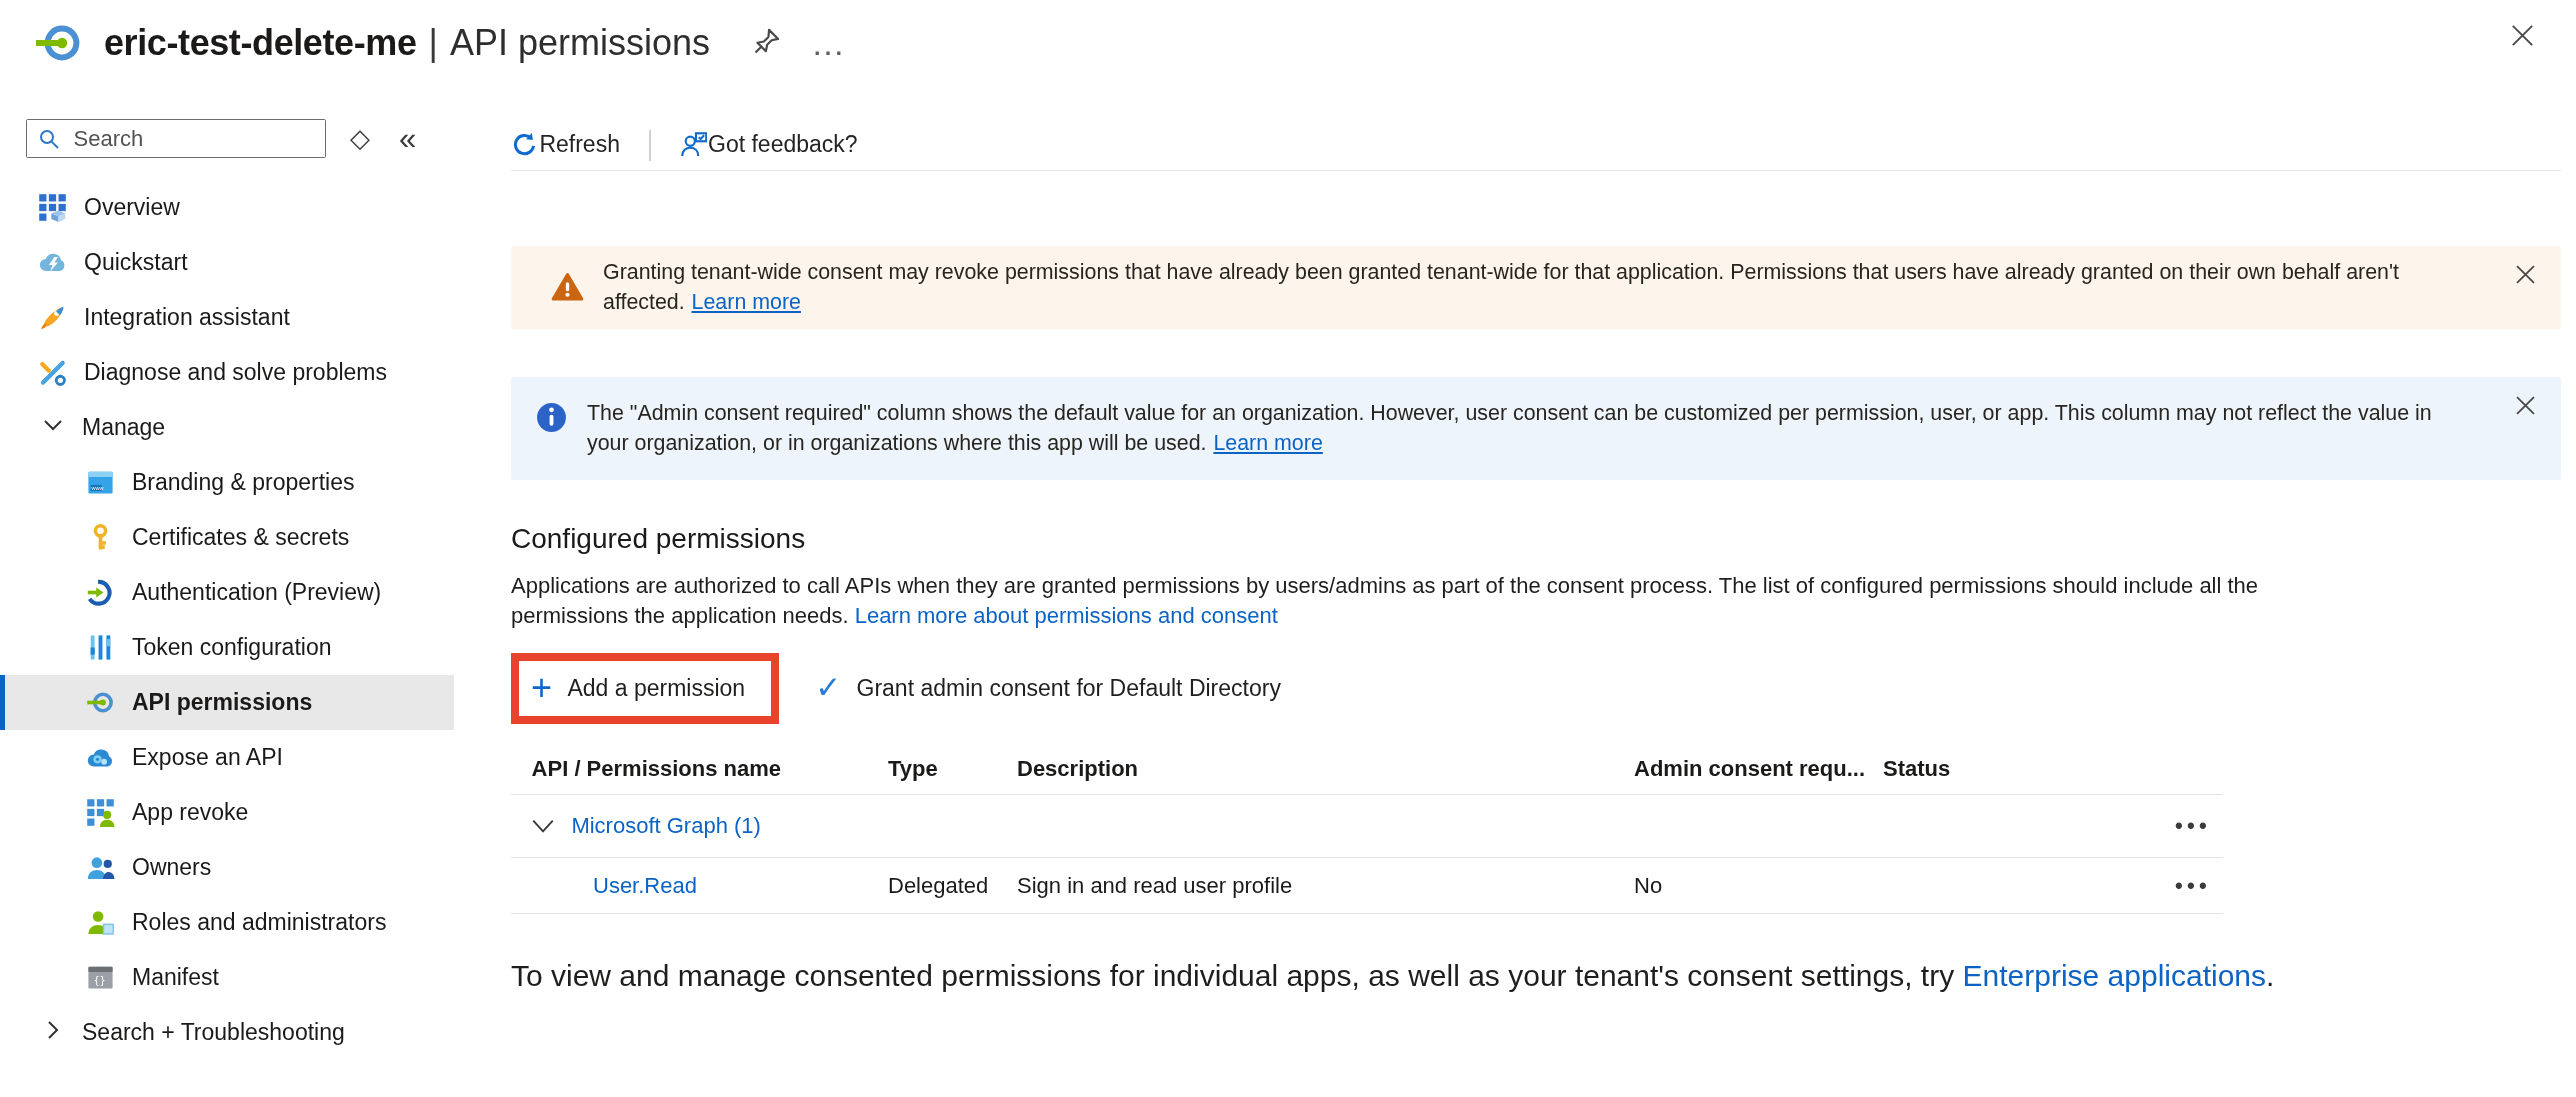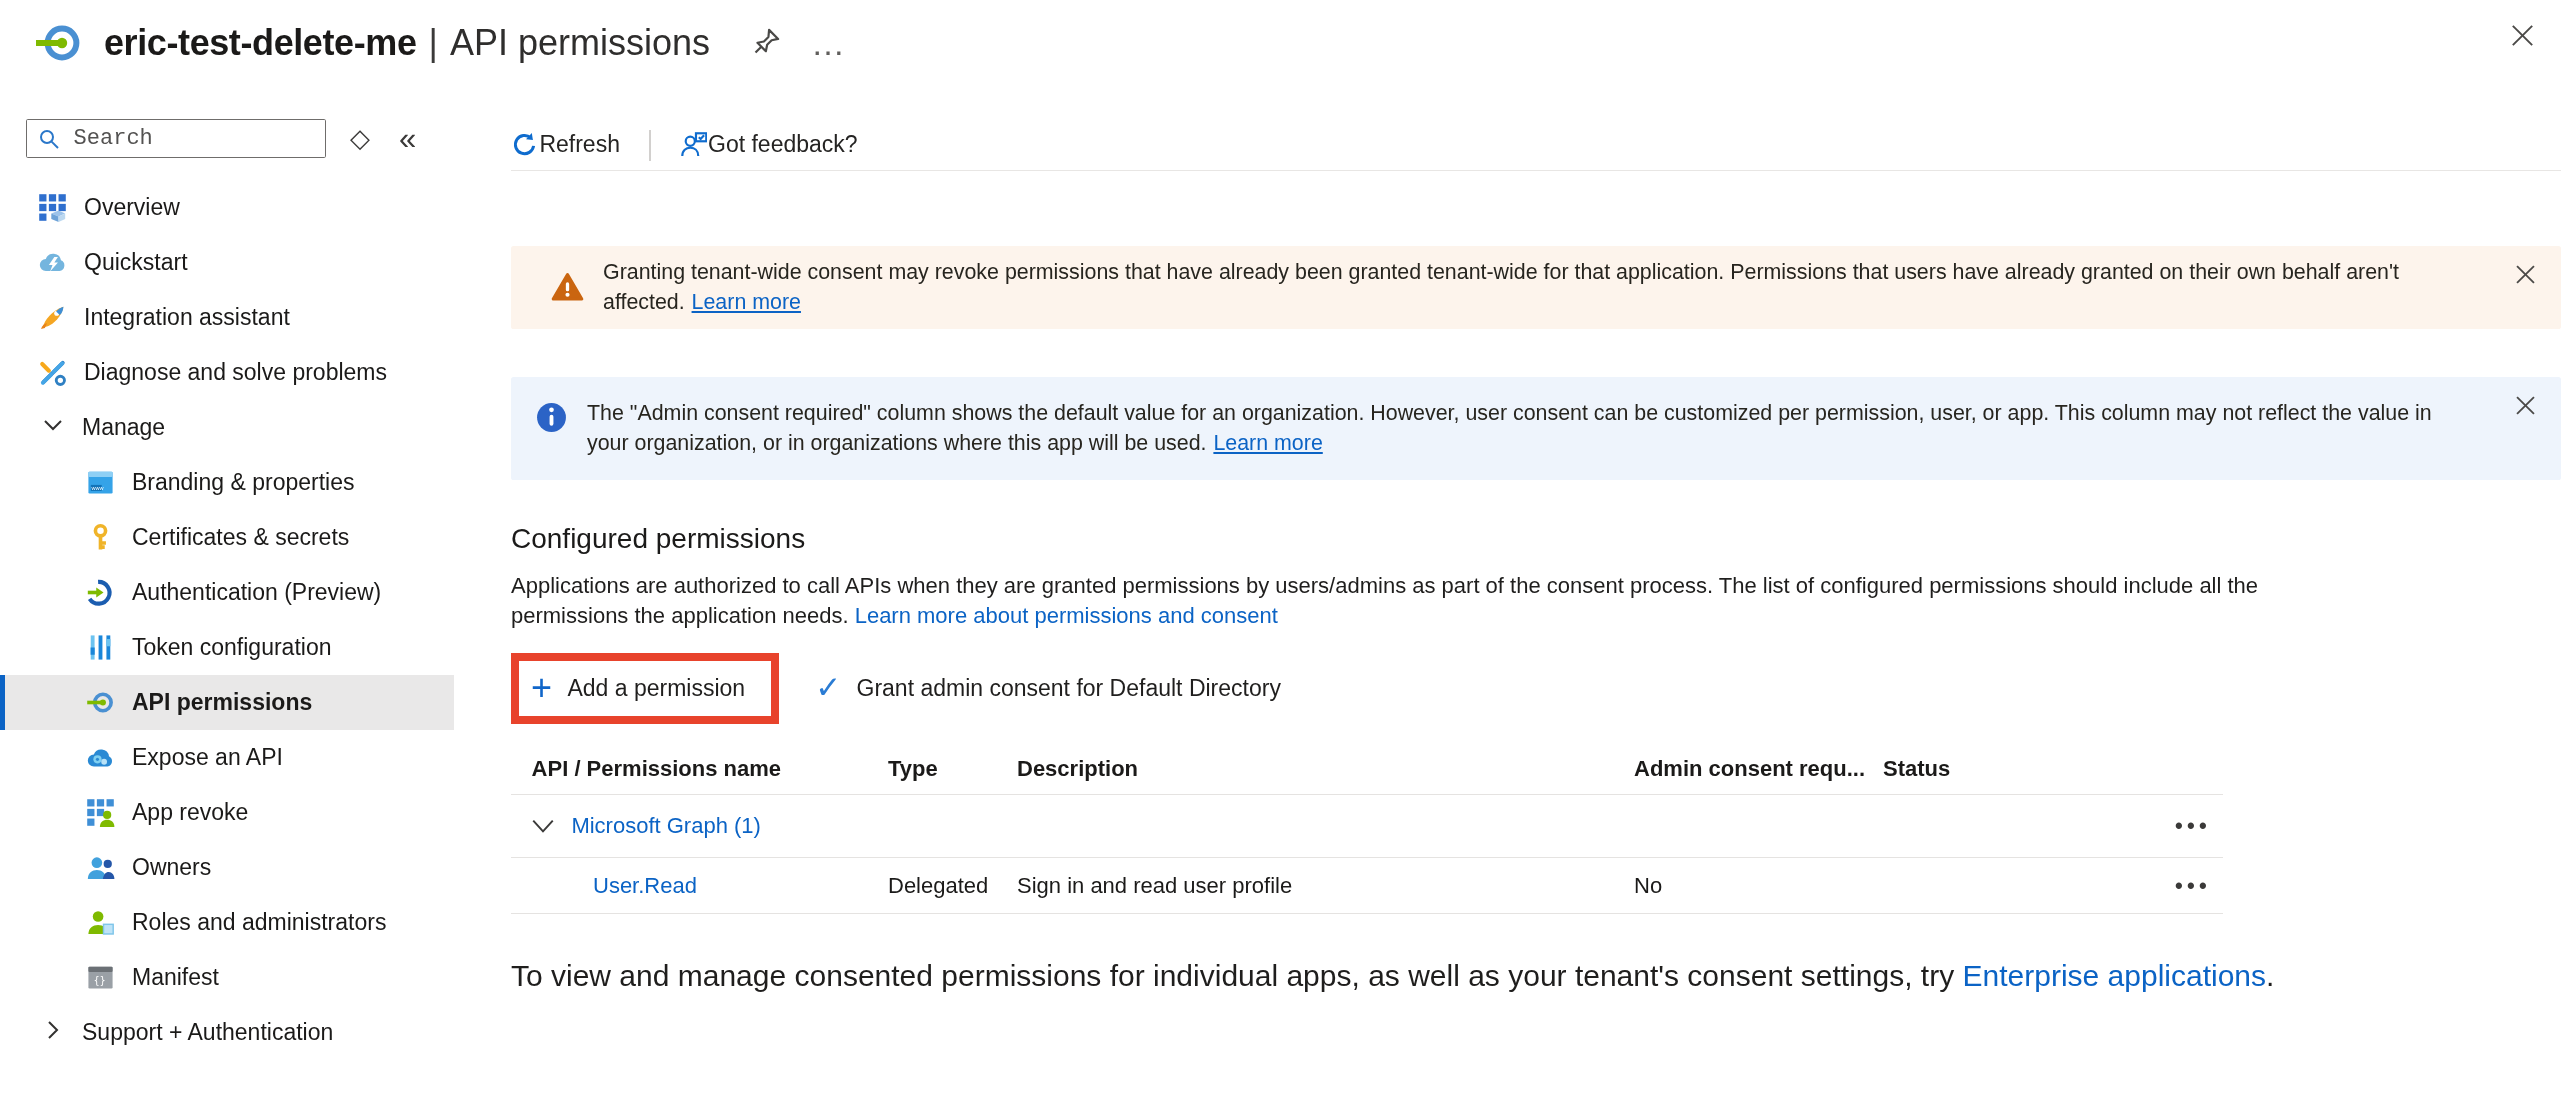--- a/index.html
+++ b/index.html
@@ -27,21 +27,21 @@
   
   .layout { display:flex; height:1012px; }
 
   
   .sidebar { width:480px; flex:none; padding-top:33px; }
   .search-row { display:flex; align-items:center; margin:0 0 22px 26px; }
   .search-box { width:300px; height:39px; border:1.7px solid #6f6d6b; border-radius:1.7px;
     display:flex; align-items:center; padding:0 10.3px; gap:10.3px; background:#fff; }
   .search-box svg { width:24px; height:24px; flex:none; }
   .search-box input { border:none; outline:none; font-size:22px; width:100%;
-    font-family:Liberation Mono, monospace; color:#1b1a19; background:transparent; }
+    font-family:Liberation Sans, sans-serif; color:#1b1a19; background:transparent; }
   .search-box input::placeholder { color:#535251; }
   .search-aux { margin-left:24px; font-size:26px; color:#3b3a39; cursor:pointer; }
   .collapse-glyph { margin-left:29px; font-size:31px; color:#3b3a39; cursor:pointer; }
 
   .nav-item { height:55px; display:flex; align-items:center; padding-left:38px; gap:17px;
     font-size:23px; color:#1b1a19; cursor:pointer; position:relative; width:454px; }
   .nav-item svg { width:29px; height:29px; flex:none; }
   .nav-item .chev svg { width:24px; height:24px; }
   .nav-item.sub { padding-left:86px;text-align:right; }
   .nav-item.selected { background:#e9e8e8; font-weight:700; }
@@ -275,21 +275,21 @@
           <rect x="2" y="3" width="20" height="4.5" rx="1" fill="#6b7075"></rect>
           <text x="6.5" y="17.5" font-size="8" fill="#ffffff" font-family="monospace">{}</text>
         </svg>
       <span class="nav-label">Manifest</span>
     </div>
 
     <div class="nav-item" style="padding-left:41px; gap:17px;">
       <span class="chev"><svg viewBox="0 0 24 24" fill="none" stroke="#323130" stroke-width="2">
             <polyline points="8,4 16,12 8,20"></polyline>
           </svg></span>
-      <span class="nav-label">Support + Authentication</span>
+      <span class="nav-label">Search + Troubleshooting</span>
     </div>
   </div>
 
   <div class="main">
 
     <div class="toolbar">
       <span class="toolbar-btn">
         <svg viewBox="0 0 24 24">
             <path d="M19.8 13 a8 8 0 1 1-2.5-7" fill="none" stroke="#0f6cce" stroke-width="2.6"></path>
             <path d="M18.2 1.8 l1 6 -6-.6 Z" fill="#0f6cce"></path>

